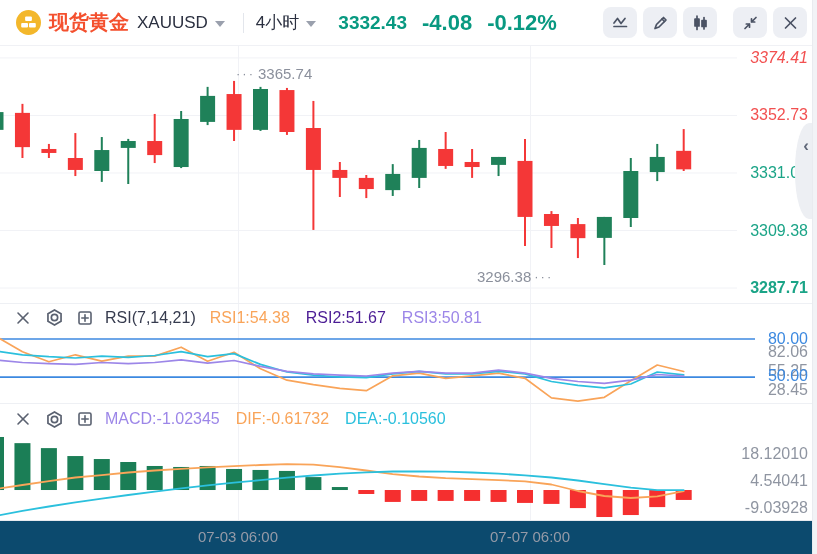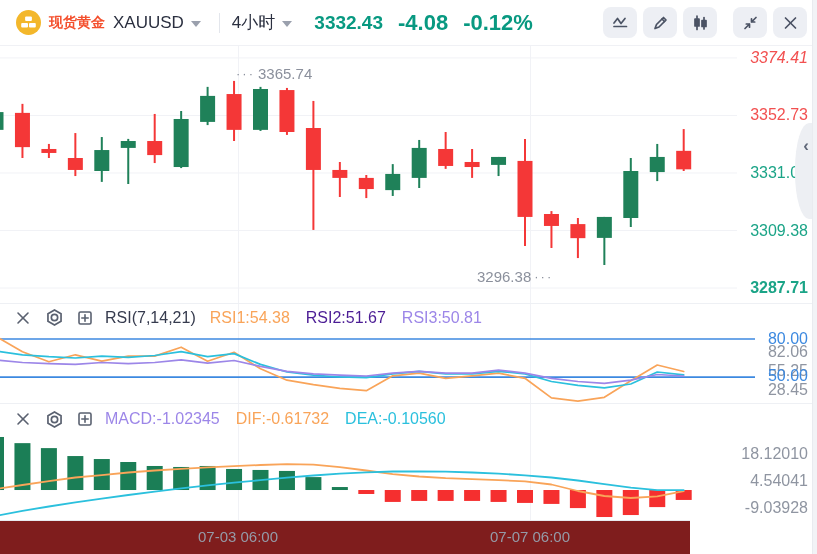--- a/index.html
+++ b/index.html
@@ -2,21 +2,21 @@
 <html><head>
 <meta charset="utf-8">
 <style>
   html,body{margin:0;padding:0;background:#fff;}
   body{width:817px;height:554px;position:relative;overflow:hidden;
        font-family:"Liberation Sans","DejaVu Sans",sans-serif;color:#2b3040;}
   
   #header{position:absolute;top:0;left:0;width:817px;height:46px;background:#fff;
           border-bottom:1px solid #f0f1f5;display:flex;align-items:center;padding:0 10px;box-sizing:border-box;}
   .logo{width:25px;height:25px;margin:0 8px 0 6px;flex:0 0 auto;}
-  .sym-cn{color:#f4502e;font-size:14px;font-weight:700;margin-right:8px;}
+  .sym-cn{color:#f4502e;font-size:20px;font-weight:700;margin-right:8px;}
   .sym{font-size:17px;color:#2b3040;}
   .caret{width:0;height:0;border-left:5px solid transparent;border-right:5px solid transparent;
          border-top:6px solid #9aa0ad;margin:2px 6px 0 7px;}
   .hdr-div{width:1px;height:20px;background:#e3e6ec;margin:0 12px;}
   .price{color:#089981;font-weight:700;font-size:19px;margin-left:16px;}
   .chg{color:#089981;font-weight:700;font-size:22px;margin-left:15px;}
   #toolbar{margin-left:auto;display:flex;gap:6px;align-items:center;}
   .tbtn{width:34px;height:31px;background:#edeff4;border:none;border-radius:8px;
         display:flex;align-items:center;justify-content:center;cursor:pointer;padding:0;}
   .tbtn svg{stroke:#4b5364;fill:none;stroke-width:1.7;stroke-linecap:round;stroke-linejoin:round;}
@@ -32,21 +32,21 @@
   
   .anno{position:absolute;color:#8b909c;font-size:15px;z-index:3;display:flex;align-items:center;gap:3px;}
   .dots{letter-spacing:2px;color:#8b909c;font-size:13px;}
   
   .ind-head{position:absolute;left:0;width:737px;display:flex;align-items:center;z-index:4;}
   .ind-head .ic{width:22px;height:22px;margin-right:9px;display:flex;align-items:center;justify-content:center;cursor:pointer;}
   .ind-head .ic svg{stroke:#5a6170;fill:none;stroke-width:1.6;stroke-linecap:round;}
   .ind-title{font-size:16px;color:#363b4e;margin-right:14px;}
   .ind-val{font-size:16px;margin-right:16px;}
   
-  #time-axis{position:absolute;top:520px;left:0;width:690px;height:34px;background:#7f1d1d;
+  #time-axis{position:absolute;top:520px;left:0;width:817px;height:34px;background:#0c4a6e;
              border-top:1px solid #e8eaef;z-index:2;}
   .tlab{position:absolute;top:7px;transform:translateX(-50%);color:#959aa7;font-size:15px;}
   
   #collapse-tab{position:absolute;right:0;top:123px;width:22px;height:96px;background:#edeff3;
                 border-radius:14px 0 0 14px / 46px 0 0 46px;z-index:4;display:flex;justify-content:center;
                 padding-top:13px;box-sizing:border-box;cursor:pointer;color:#5f6778;font-size:17px;font-weight:700;}
   #edge-strip{position:absolute;right:0;top:0;width:4px;height:554px;background:#f2f3f6;border-left:1px solid #e9ebef;z-index:5;}
 </style>
 </head>
 <body>

